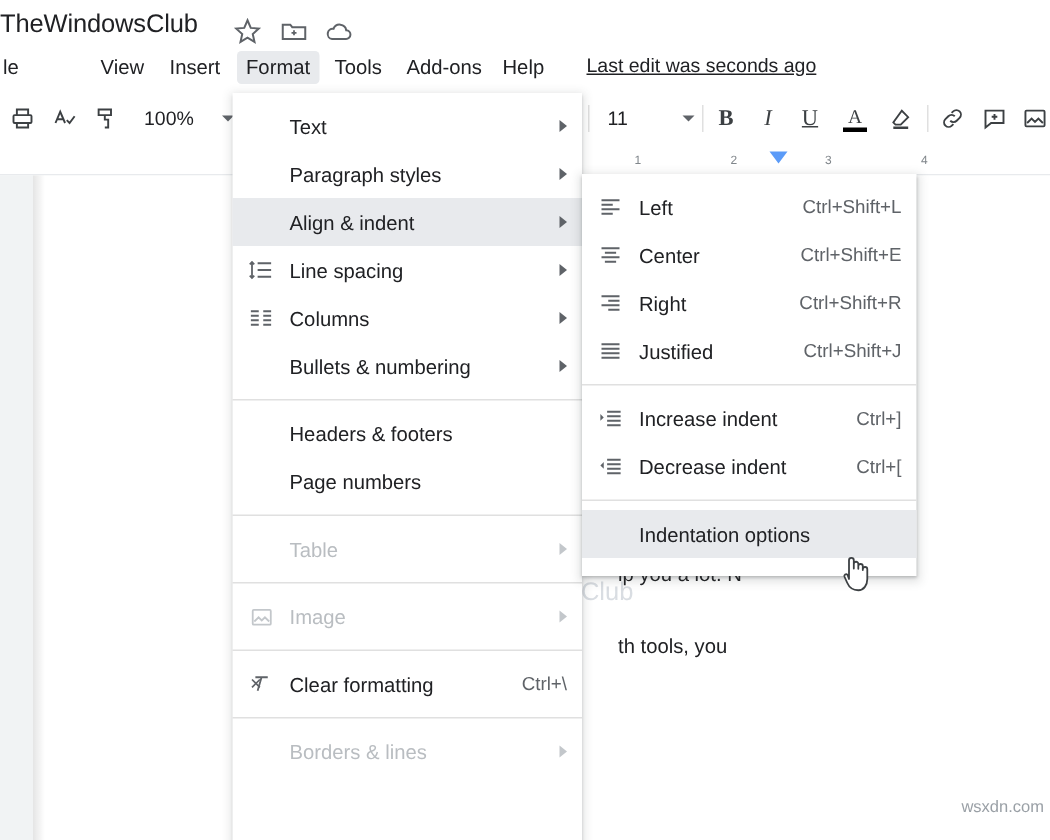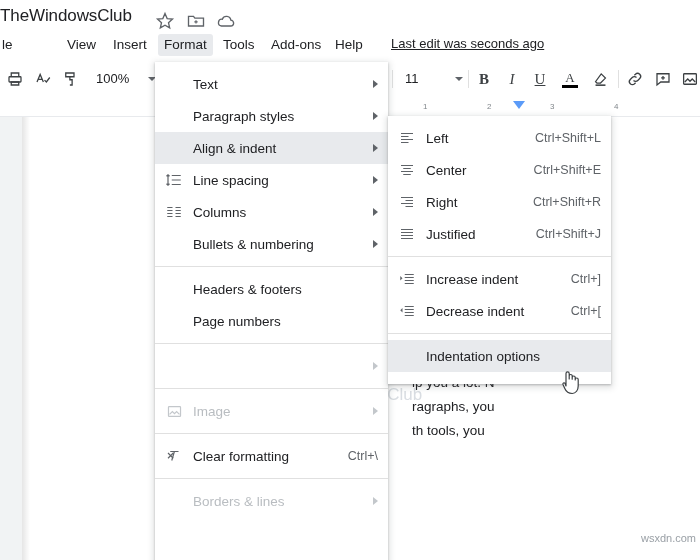--- a/index.html
+++ b/index.html
@@ -370,21 +370,20 @@
   <div class="ruler-tick" style="left:550px;">3</div>
   <div class="ruler-tick" style="left:614px;">4</div>
   <div class="ruler-marker" style="left:513px;"></div>
 </div>
 
 <div class="canvas">
   <div class="page">
     <div class="page-shadow"></div>
     <div class="doc-text" style="left:390px; top:230px;">ng to add hang</div>
     <div class="doc-text" style="left:390px; top:254px;">lp you a lot. N</div>
-    <div class="doc-text" style="left:390px; top:278px;">ragraphs, you</div>
     <div class="doc-text" style="left:390px; top:302px;">th tools, you</div>
   </div>
   <div class="watermark">
     <span class="wm-sq"></span>
     <span>TheWindowsClub</span>
   </div>
 </div>
 
 <div class="menu-popup" id="format-menu">
 
@@ -443,20 +442,21 @@
 
   <div class="mrow">
     <span class="mi"></span>
     <span class="mlabel">Page numbers</span>
   </div>
 
   <div class="msep"></div>
 
   <div class="mrow dim">
     <span class="mi"></span>
+    <span class="mlabel">Table</span>
     <span class="marrow"></span>
   </div>
 
   <div class="msep"></div>
 
   <div class="mrow dim">
     <span class="mi">
       <svg viewBox="0 0 24 24" width="17" height="17" fill="none" stroke="currentColor" stroke-width="1.7">
         <rect x="3.5" y="5" width="17" height="14" rx="1"></rect>
           <path d="M5 16l4-4 3 3 3-3 4 4"></path>

